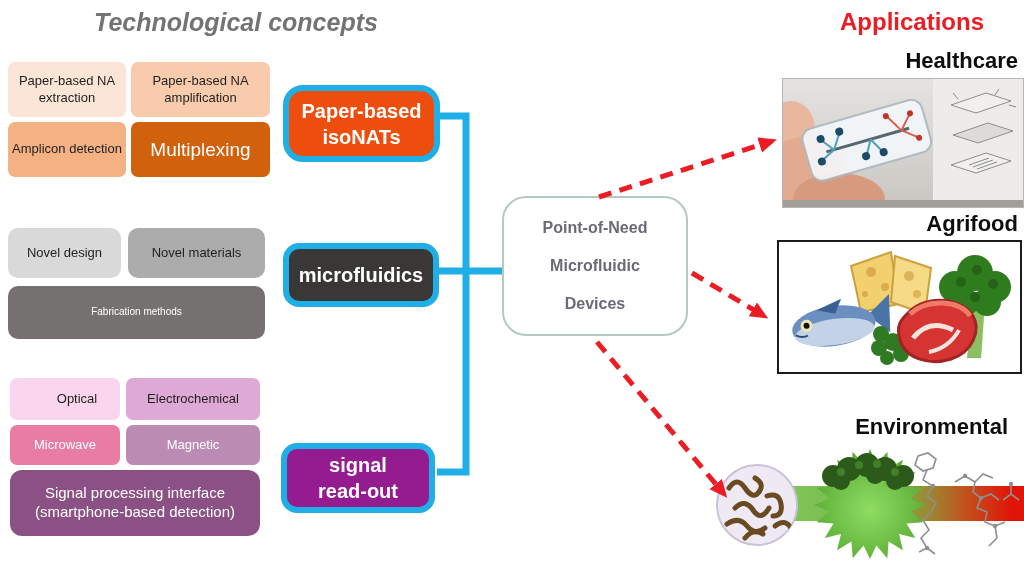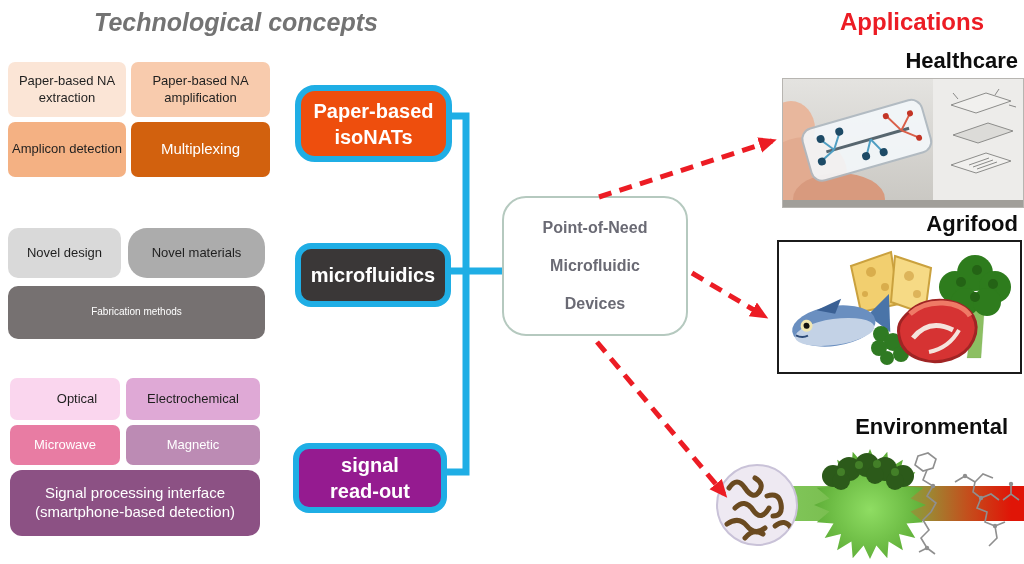--- a/index.html
+++ b/index.html
@@ -18,35 +18,35 @@
   
   .chip{
     display:flex;align-items:center;justify-content:center;text-align:center;
     border-radius:7px;font-size:13px;line-height:1.25;color:#1f1f1f;
     padding:2px 4px;box-sizing:border-box;
   }
   .chip.white{color:#ffffff;}
   .c-pa1{left:8px;top:62px;width:118px;height:55px;background:#FBE5D6;}
   .c-pa2{left:131px;top:62px;width:139px;height:55px;background:#F8CBAD;}
   .c-pa3{left:8px;top:122px;width:118px;height:55px;background:#F4B183;}
-  .c-pa4{left:131px;top:122px;width:139px;height:55px;background:#D2610E;font-size:15px;}
+  .c-pa4{left:131px;top:122px;width:139px;height:55px;background:#D2610E;font-size:19px;}
   .c-mf1{left:8px;top:228px;width:113px;height:50px;background:#D9D9D9;border-radius:10px;}
-  .c-mf2{left:128px;top:228px;width:137px;height:50px;background:#ACACAC;border-radius:19px;}
+  .c-mf2{left:128px;top:228px;width:137px;height:50px;background:#ACACAC;border-radius:10px;}
   .c-mf3{left:8px;top:286px;width:257px;height:53px;background:#767171;border-radius:10px;font-size:10px;}
   .c-sg1{left:10px;top:378px;width:110px;height:42px;background:#FAD6EE;padding-left:28px;}
   .c-sg2{left:126px;top:378px;width:134px;height:42px;background:#DFA9D6;}
   .c-sg3{left:10px;top:425px;width:110px;height:40px;background:#E87CA3;}
   .c-sg4{left:126px;top:425px;width:134px;height:40px;background:#BC8BB4;}
   .c-sg5{left:10px;top:470px;width:250px;height:66px;background:#8C5184;font-size:15px;border-radius:12px;}
 
   
   .hub{
     display:flex;flex-direction:column;align-items:center;justify-content:center;
     border:6px solid #1FAEE5;box-sizing:border-box;color:#ffffff;font-weight:bold;
-    font-size:20px;line-height:1.3;text-align:center;margin-left:12px;
+    font-size:20px;line-height:1.3;text-align:center;
   }
   .hub-paper{left:283px;top:85px;width:157px;height:77px;background:#EE4E0D;border-radius:20px;}
   .hub-micro{left:283px;top:243px;width:156px;height:64px;background:#3A3737;border-radius:16px;}
   .hub-signal{left:281px;top:443px;width:154px;height:70px;background:#951B90;border-radius:16px;}
 
   
   .center-box{
     left:502px;top:196px;width:186px;height:140px;background:#ffffff;
     border:2.5px solid #B5C9BF;border-radius:24px;box-sizing:border-box;
     display:flex;flex-direction:column;align-items:center;justify-content:center;

